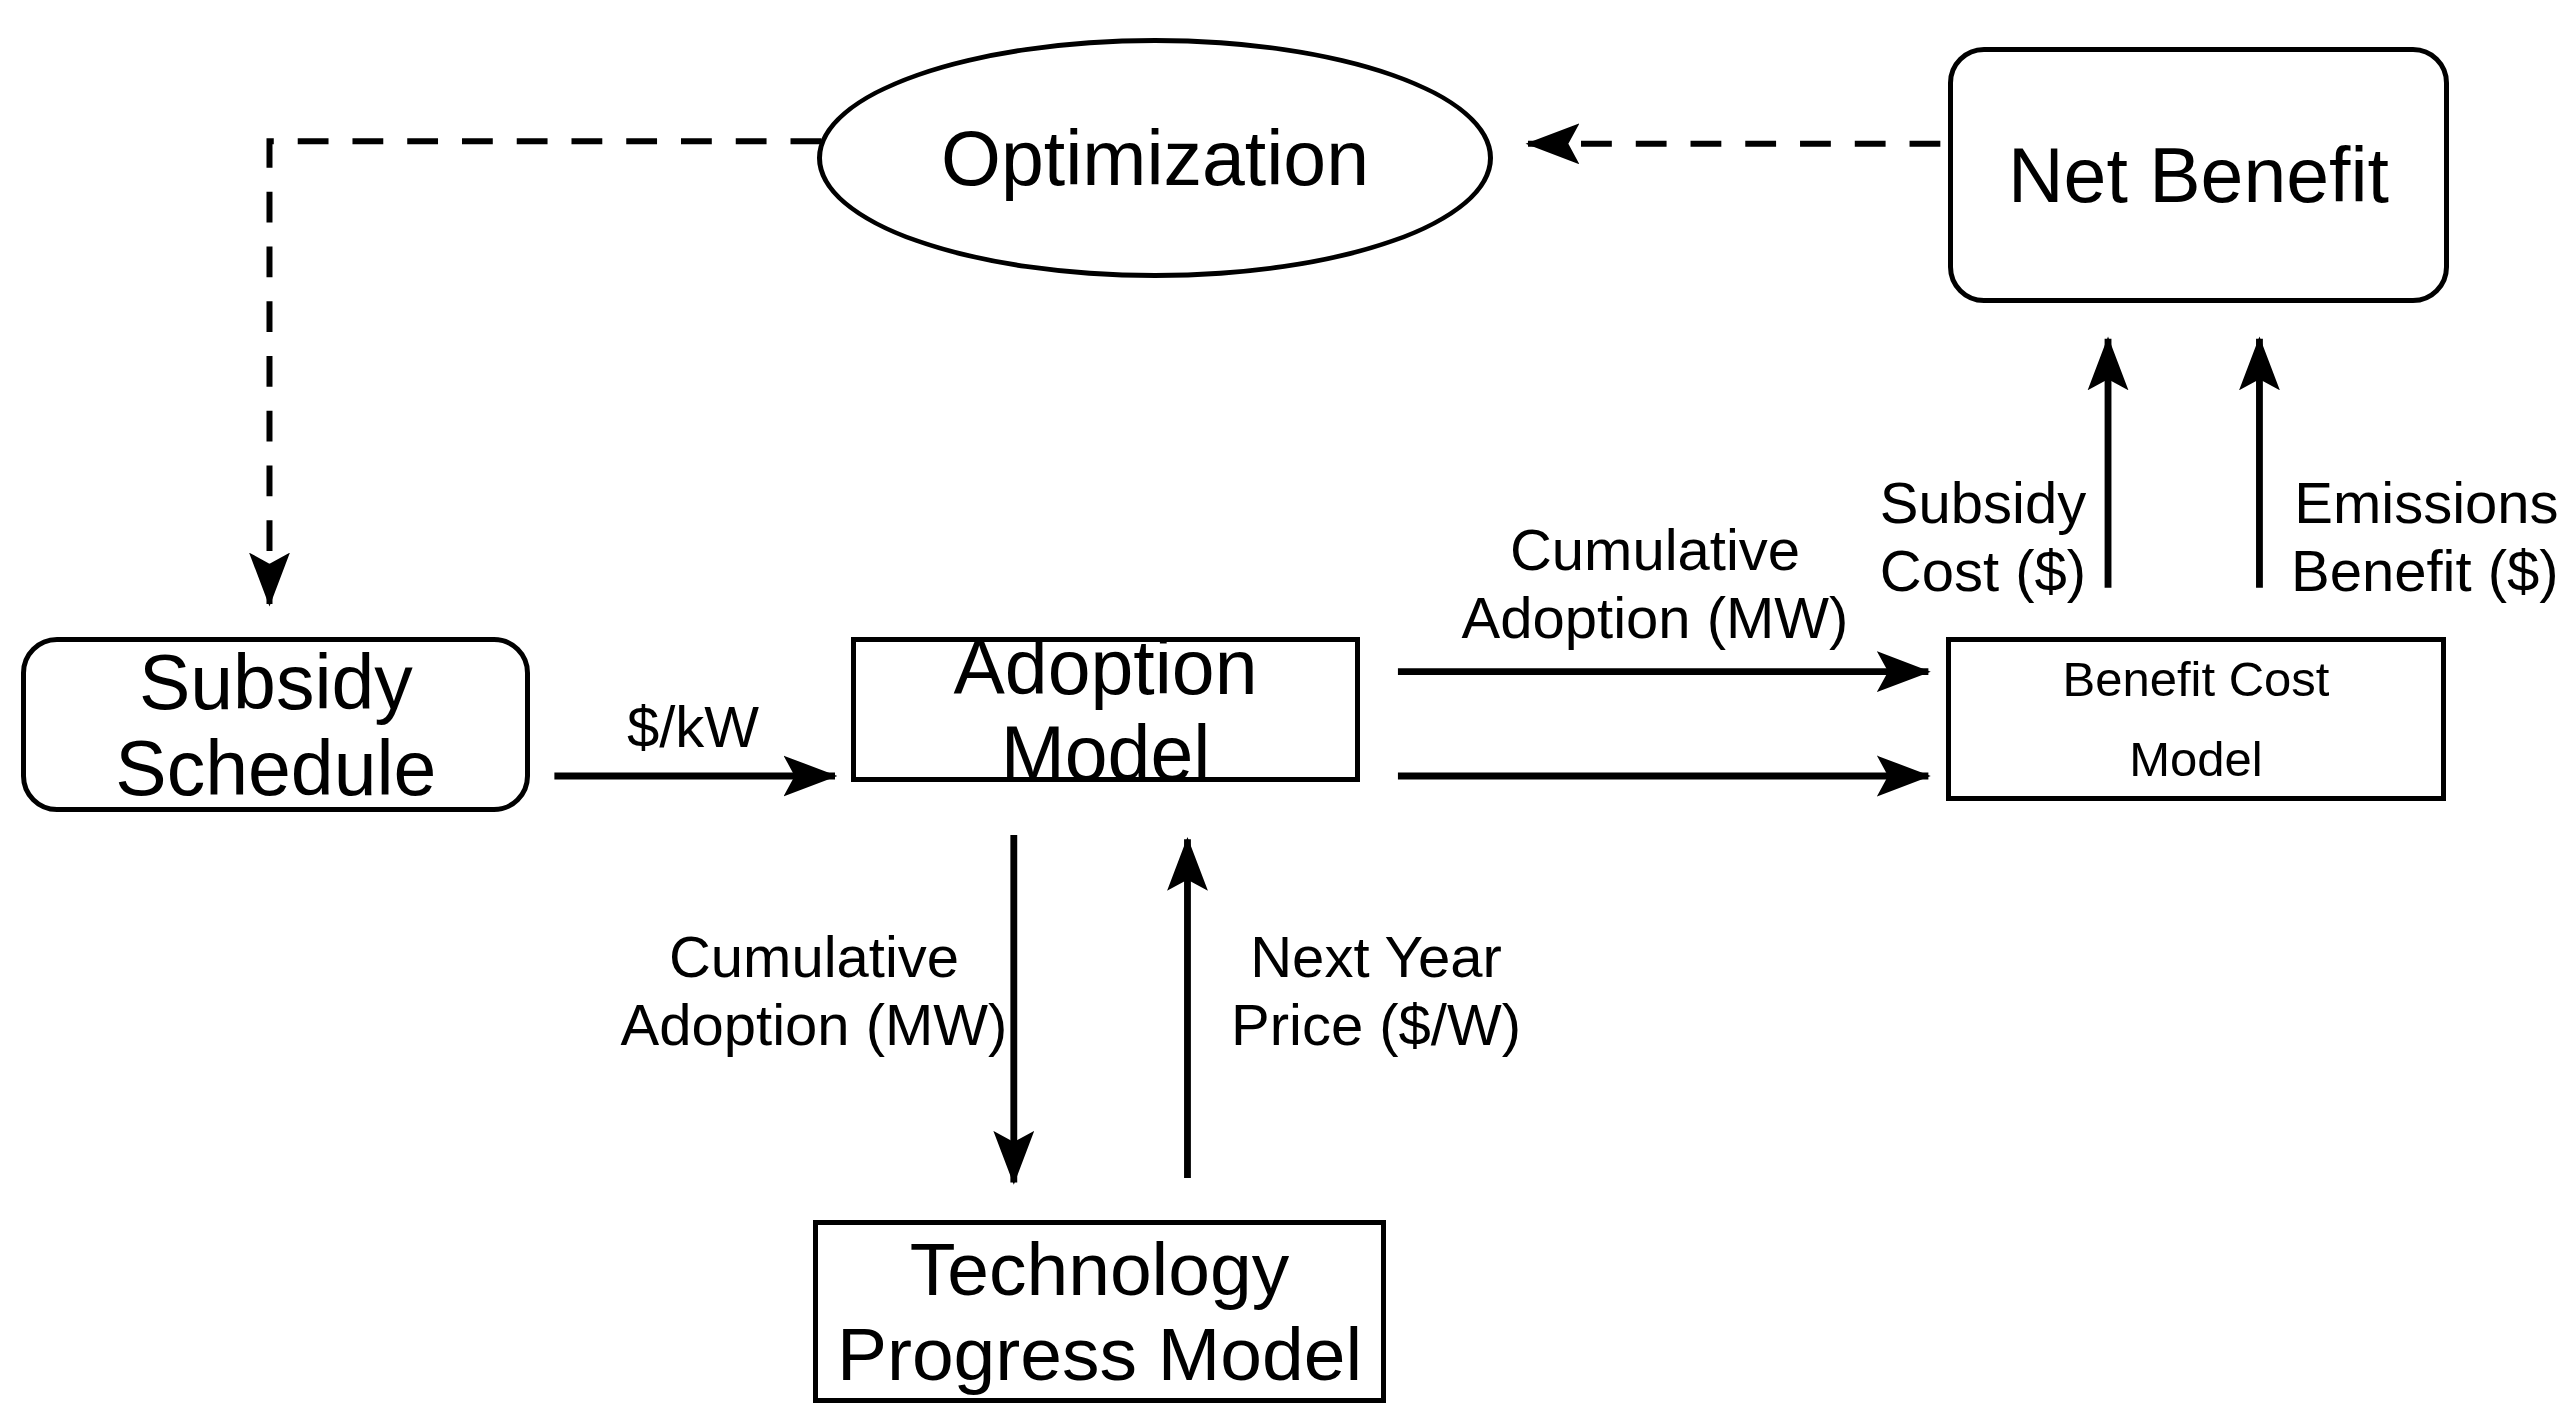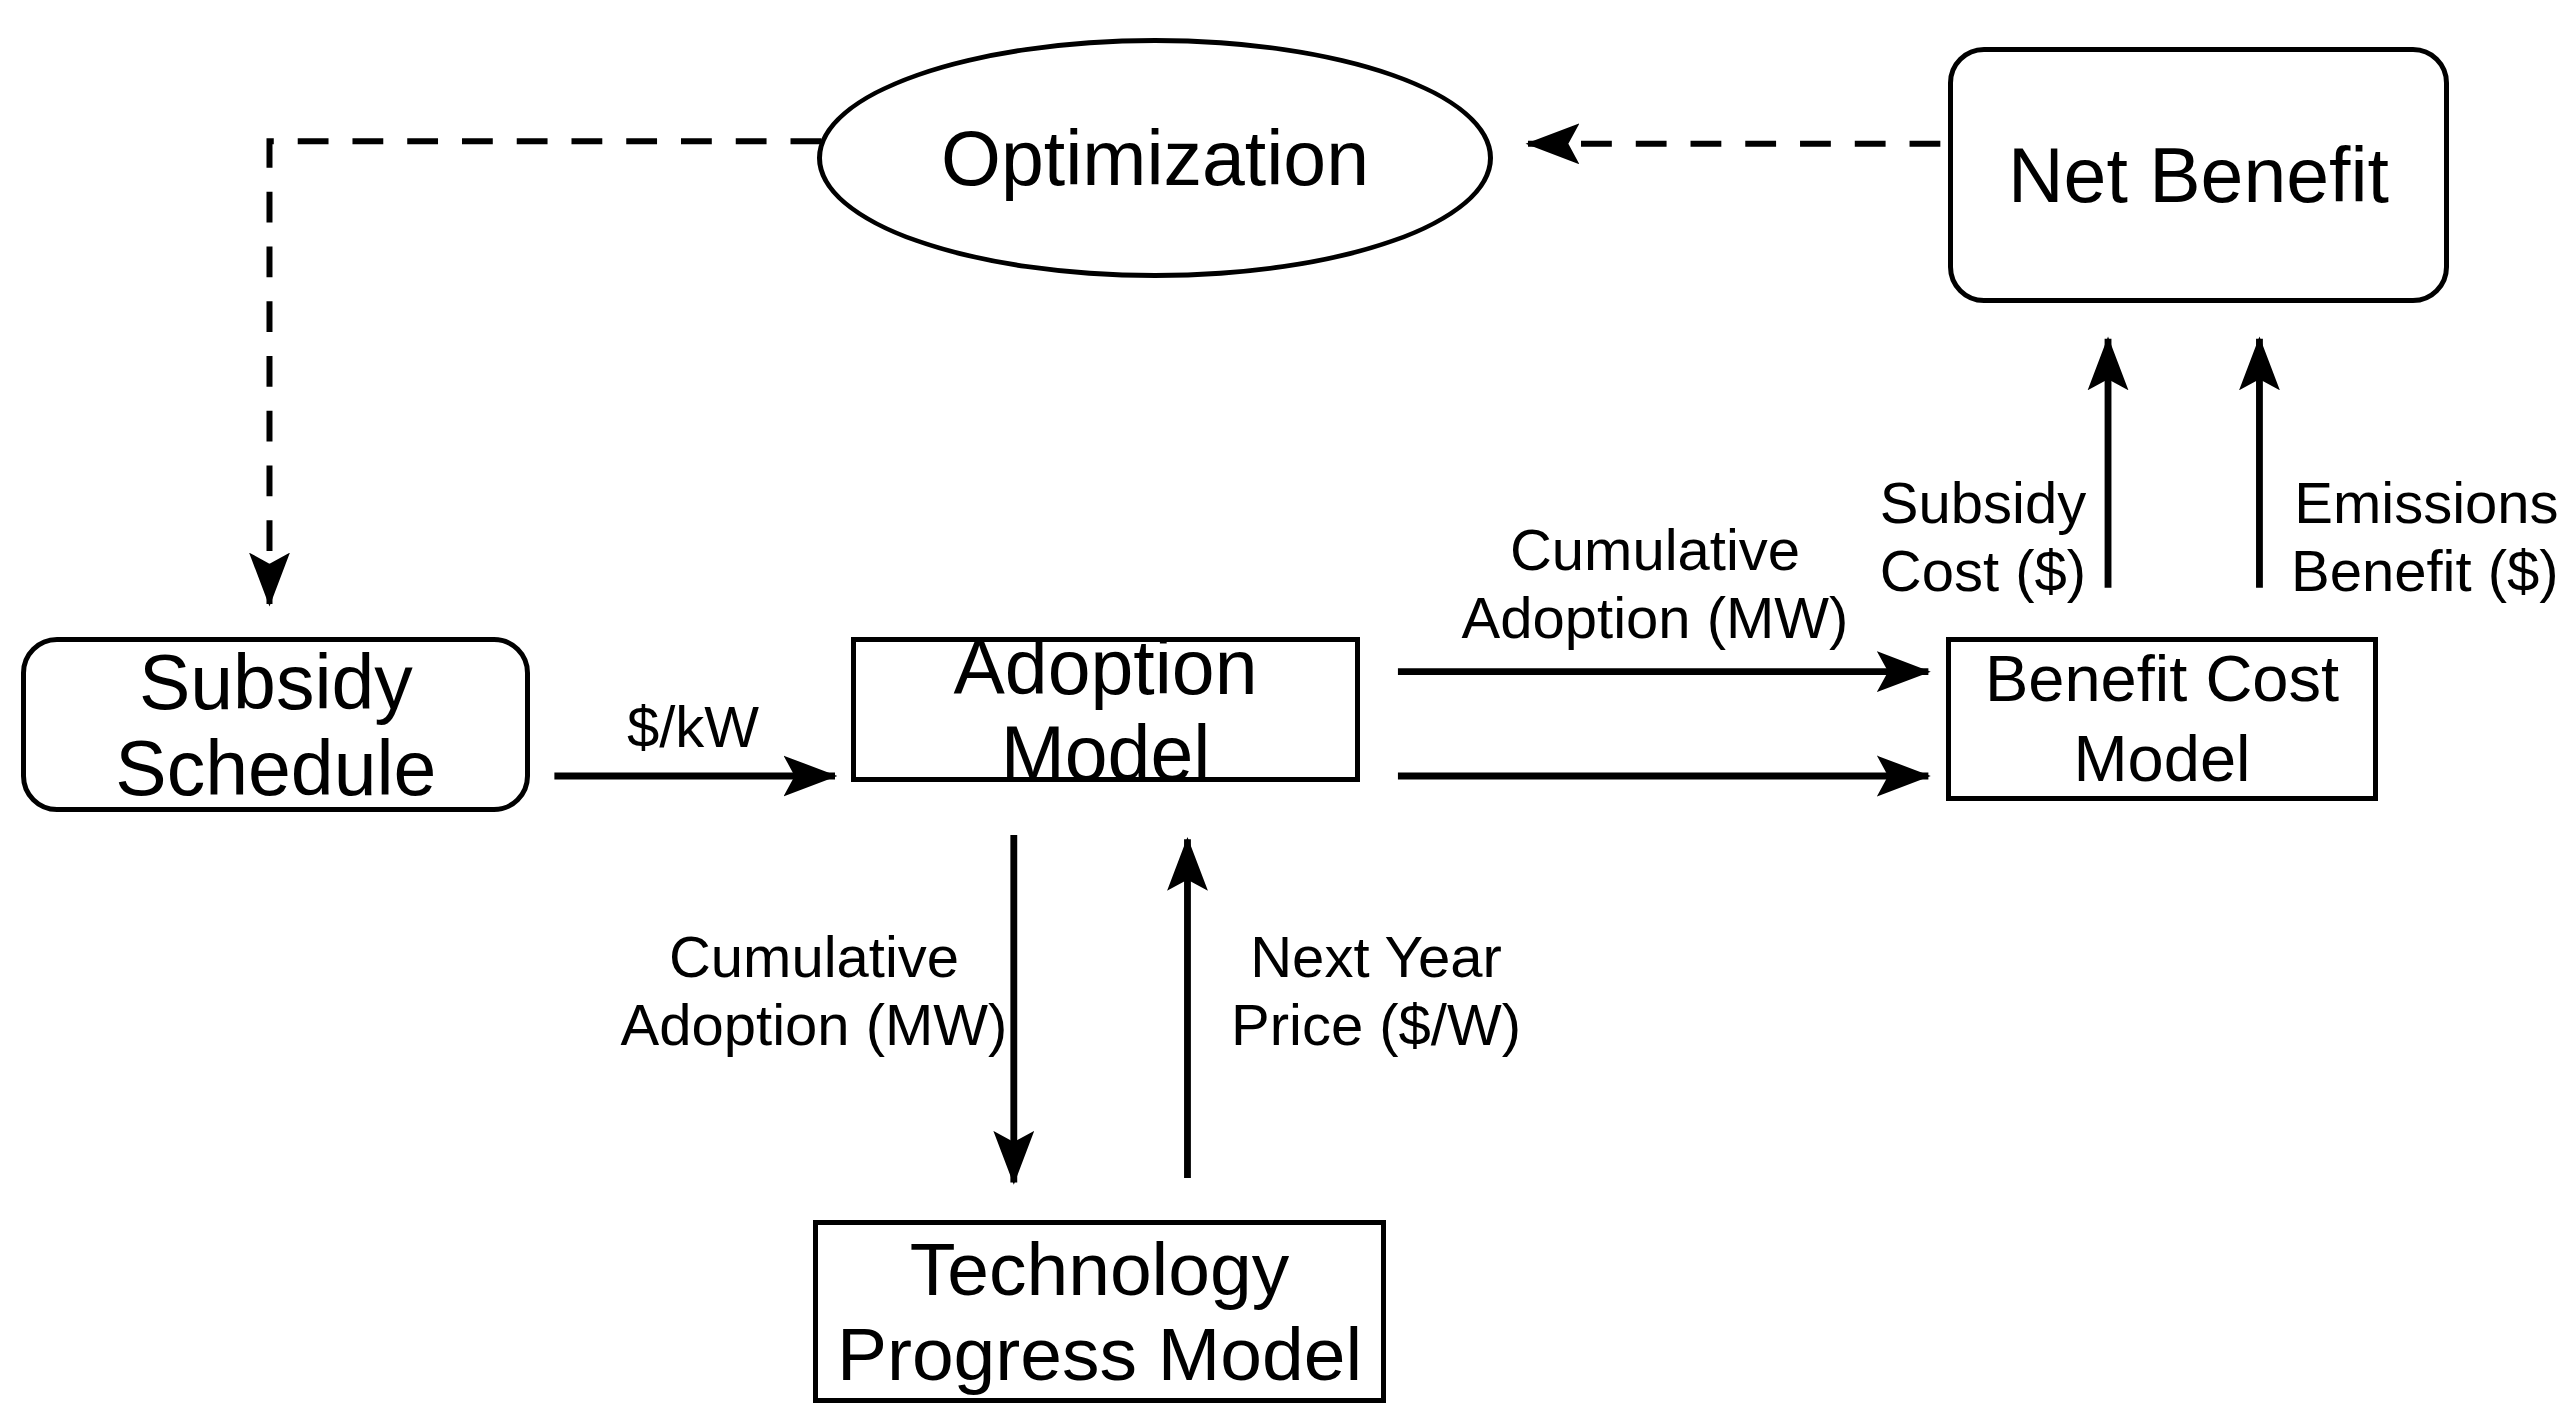--- a/index.html
+++ b/index.html
@@ -98,21 +98,21 @@
     </div>
   </div>
 
   <div class="node" style="left:851px; top:637px; width:509px; height:145px;">
     <div>
       <div>Adoption</div>
       <div>Model</div>
     </div>
   </div>
 
-  <div class="node" style="left:1946px; top:637px; width:432px; height:164px; font-size:65px; line-height:80px;">
+  <div class="node" style="left:1946px; top:637px; width:500px; height:164px; font-size:49px; line-height:80px;">
     <div>
       <div>Benefit Cost</div>
       <div>Model</div>
     </div>
   </div>
 
   <div class="node" style="left:813px; top:1220px; width:573px; height:183px; font-size:75px; line-height:85px;">
     <div>
       <div>Technology</div>
       <div>Progress Model</div>

